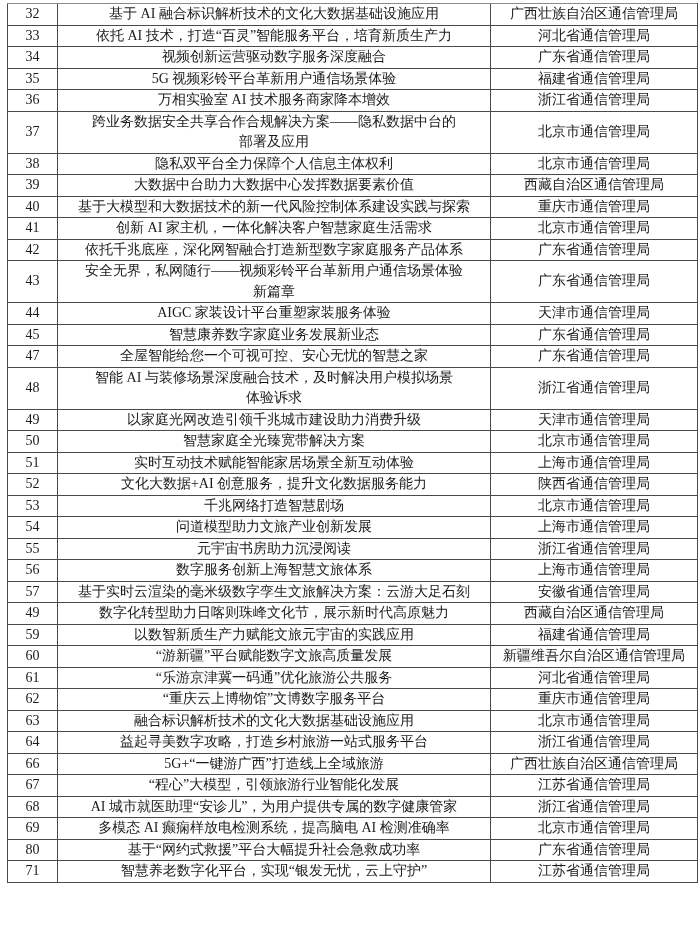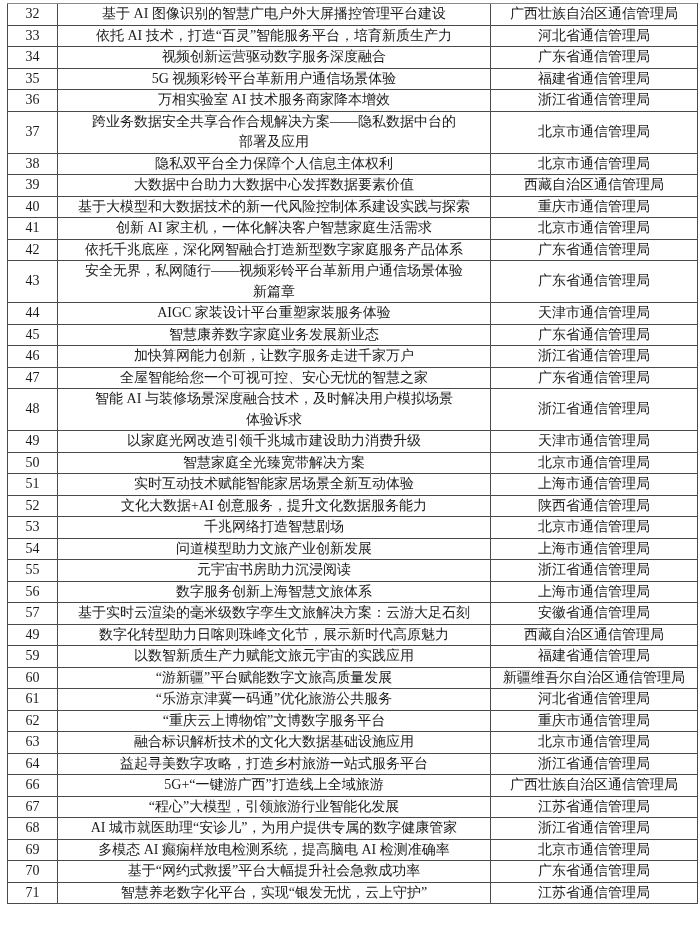--- a/index.html
+++ b/index.html
@@ -60,21 +60,21 @@
 
   <table class="project-table">
     <colgroup>
       <col style="width:50px">
       <col style="width:433px">
       <col style="width:207px">
     </colgroup>
     <tbody>
     <tr>
       <td class="cell-num">32</td>
-      <td class="cell-title">基于 AI 图像识别的智慧广电户外大屏播控管理平台建设</td>
+      <td class="cell-title">基于 AI 融合标识解析技术的文化大数据基础设施应用</td>
       <td class="cell-org">广西壮族自治区通信管理局</td>
     </tr>
 
     <tr>
       <td class="cell-num">33</td>
       <td class="cell-title">依托 AI 技术，打造“百灵”智能服务平台，培育新质生产力</td>
       <td class="cell-org">河北省通信管理局</td>
     </tr>
 
     <tr>
@@ -144,25 +144,20 @@
       <td class="cell-title">AIGC 家装设计平台重塑家装服务体验</td>
       <td class="cell-org">天津市通信管理局</td>
     </tr>
 
     <tr>
       <td class="cell-num">45</td>
       <td class="cell-title">智慧康养数字家庭业务发展新业态</td>
       <td class="cell-org">广东省通信管理局</td>
     </tr>
 
-    <tr>
-      <td class="cell-num">46</td>
-      <td class="cell-title">加快算网能力创新，让数字服务走进千家万户</td>
-      <td class="cell-org">浙江省通信管理局</td>
-    </tr>
 
     <tr>
       <td class="cell-num">47</td>
       <td class="cell-title">全屋智能给您一个可视可控、安心无忧的智慧之家</td>
       <td class="cell-org">广东省通信管理局</td>
     </tr>
 
     <tr>
       <td class="cell-num">48</td>
       <td class="cell-title">智能 AI 与装修场景深度融合技术，及时解决用户模拟场景
@@ -285,21 +280,21 @@
       <td class="cell-org">浙江省通信管理局</td>
     </tr>
 
     <tr>
       <td class="cell-num">69</td>
       <td class="cell-title">多模态 AI 癫痫样放电检测系统，提高脑电 AI 检测准确率</td>
       <td class="cell-org">北京市通信管理局</td>
     </tr>
 
     <tr>
-      <td class="cell-num">70</td>
+      <td class="cell-num">80</td>
       <td class="cell-title">基于“网约式救援”平台大幅提升社会急救成功率</td>
       <td class="cell-org">广东省通信管理局</td>
     </tr>
 
     <tr>
       <td class="cell-num">71</td>
       <td class="cell-title">智慧养老数字化平台，实现“银发无忧，云上守护”</td>
       <td class="cell-org">江苏省通信管理局</td>
     </tr>
   </tbody>

